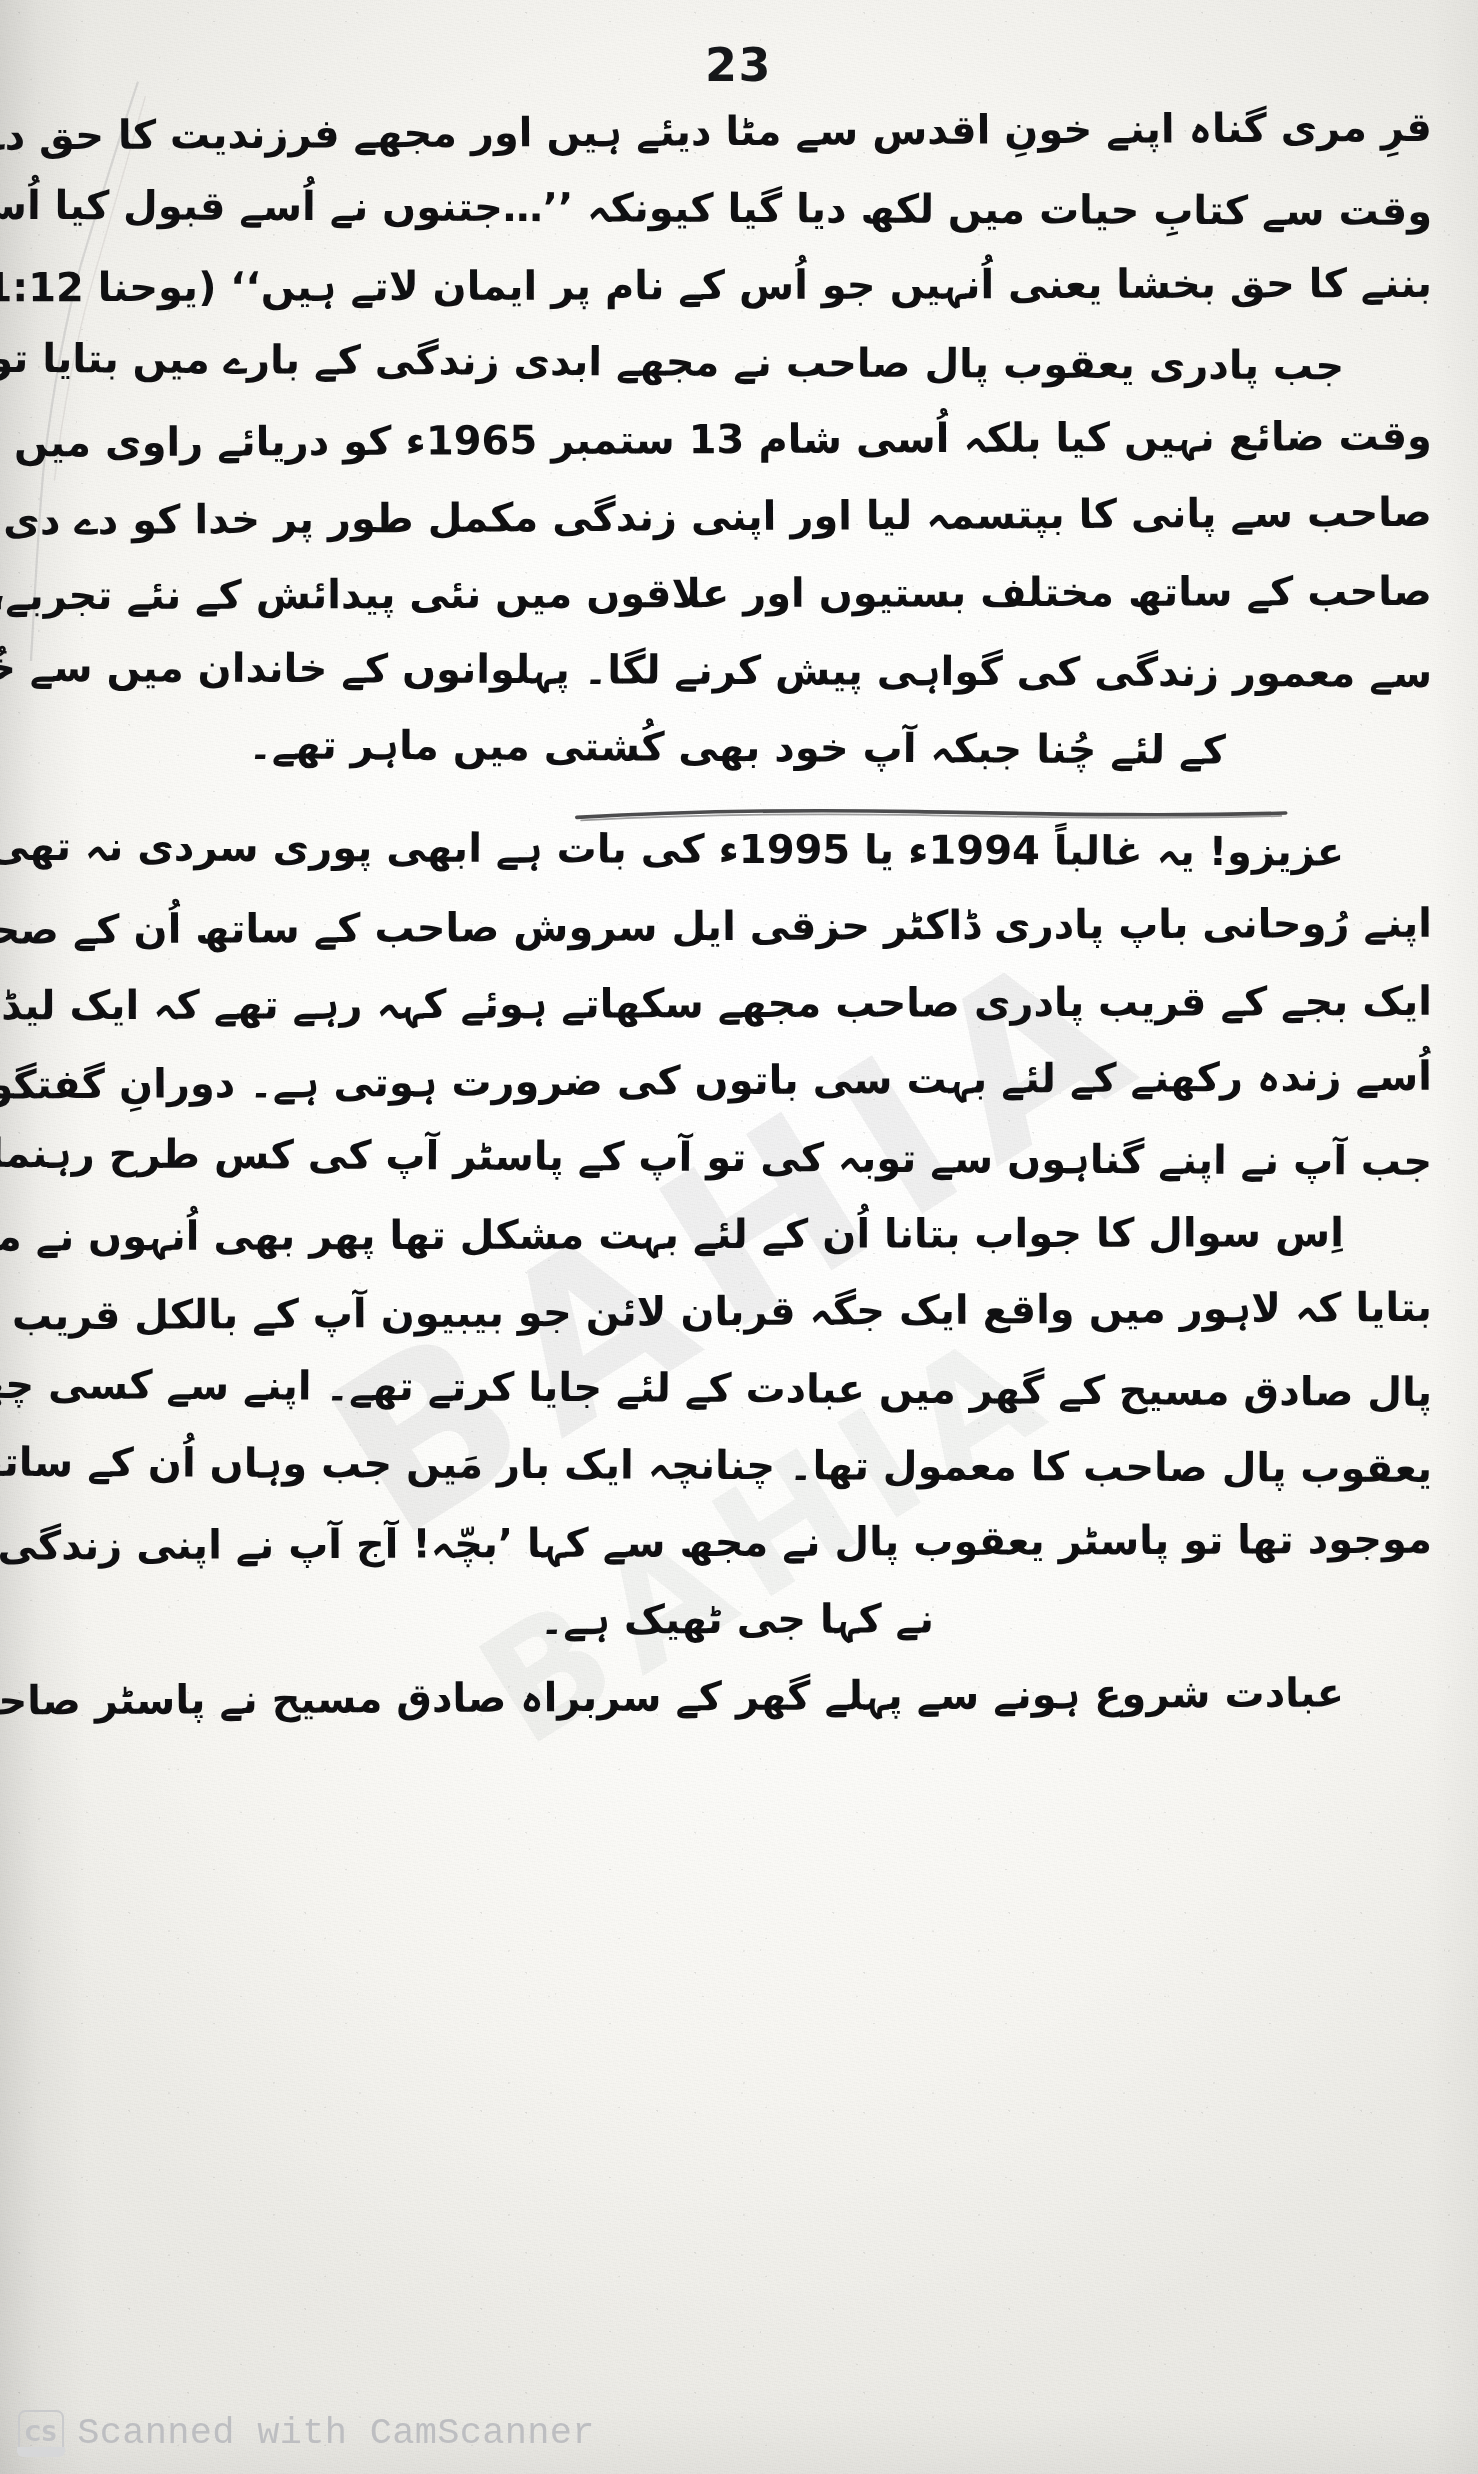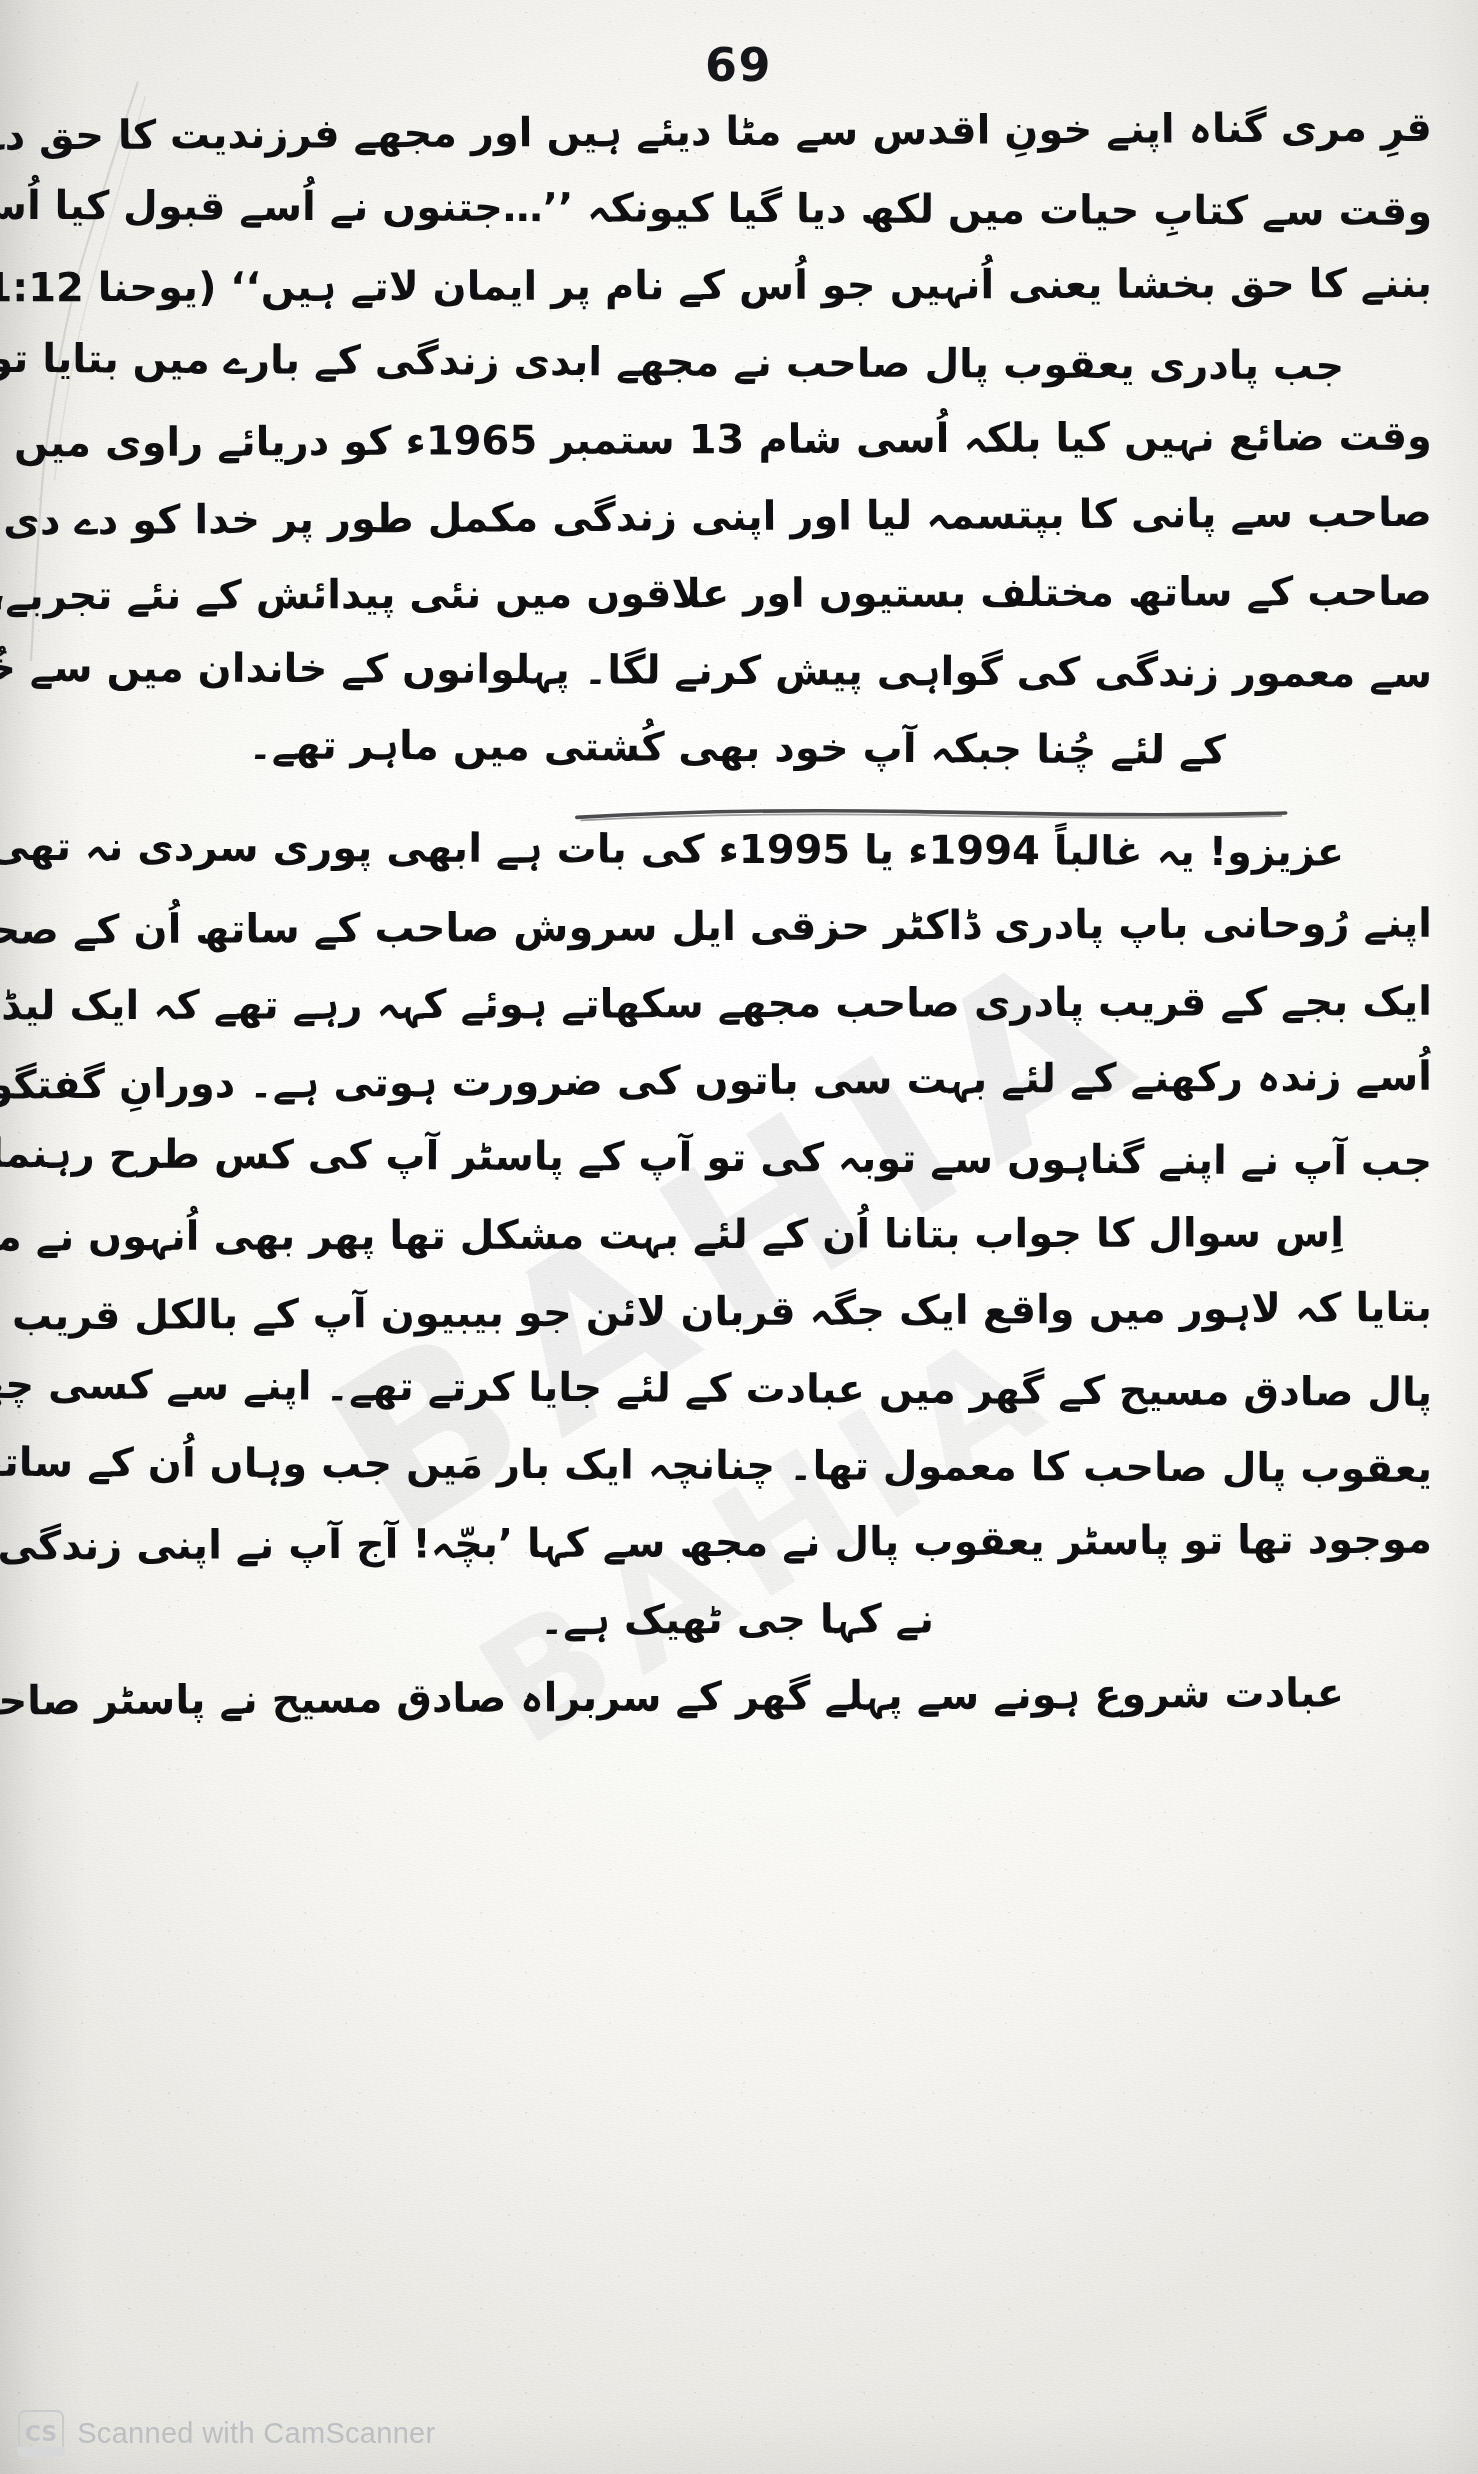--- a/index.html
+++ b/index.html
@@ -203,41 +203,41 @@
     position:relative;
     background:transparent;
   }
   .cs-logo::after{
     content:"";
     position:absolute; left:-2.9px; right:-2.9px; bottom:-2.9px;
     height:10.3px; background:#d6d7d9;
     border-radius:0 0 5.9px 5.9px;
   }
   .cs-text{
-    font-family:Liberation Sans, sans-serif;
-    font-size:29px;
+    font-family:Liberation Mono, monospace;
+    font-size:37px;
     color:#bdbec1;
     letter-spacing:0.3px;
   }
 
   
   .softness{
     position:absolute; inset:0; pointer-events:none;
     background:radial-gradient(ellipse 90% 70% at 50% 45%, rgba(255,255,255,0) 55%, rgba(0,0,0,.035) 100%);
   }
 </style>
 </head>
 <body>
 
 <div class="page">
 
   <div class="watermark">BAHIA</div>
   <div class="watermark2">BAHIA</div>
 
-  <div class="folio">69</div>
+  <div class="folio">23</div>
 
   <div class="body">
 
     <div class="para">
       <div class="line j w1"><span class="t">قرِ مری گناہ اپنے خونِ اقدس سے مٹا دیئے ہیں اور مجھے فرزندیت کا حق دے دیا ہے۔ اب میرا نام اُس</span></div>
       <div class="line j w2"><span class="t">وقت سے کتابِ حیات میں لکھ دیا گیا کیونکہ ’’…جتنوں نے اُسے قبول کیا اُس نے اُنہیں خُدا کے فرزند</span></div>
       <div class="line r w3"><span class="t">بننے کا حق بخشا یعنی اُنہیں جو اُس کے نام پر ایمان لاتے ہیں‘‘ (یوحنا 1:12)۔</span></div>
     </div>
 
     <div class="para">

